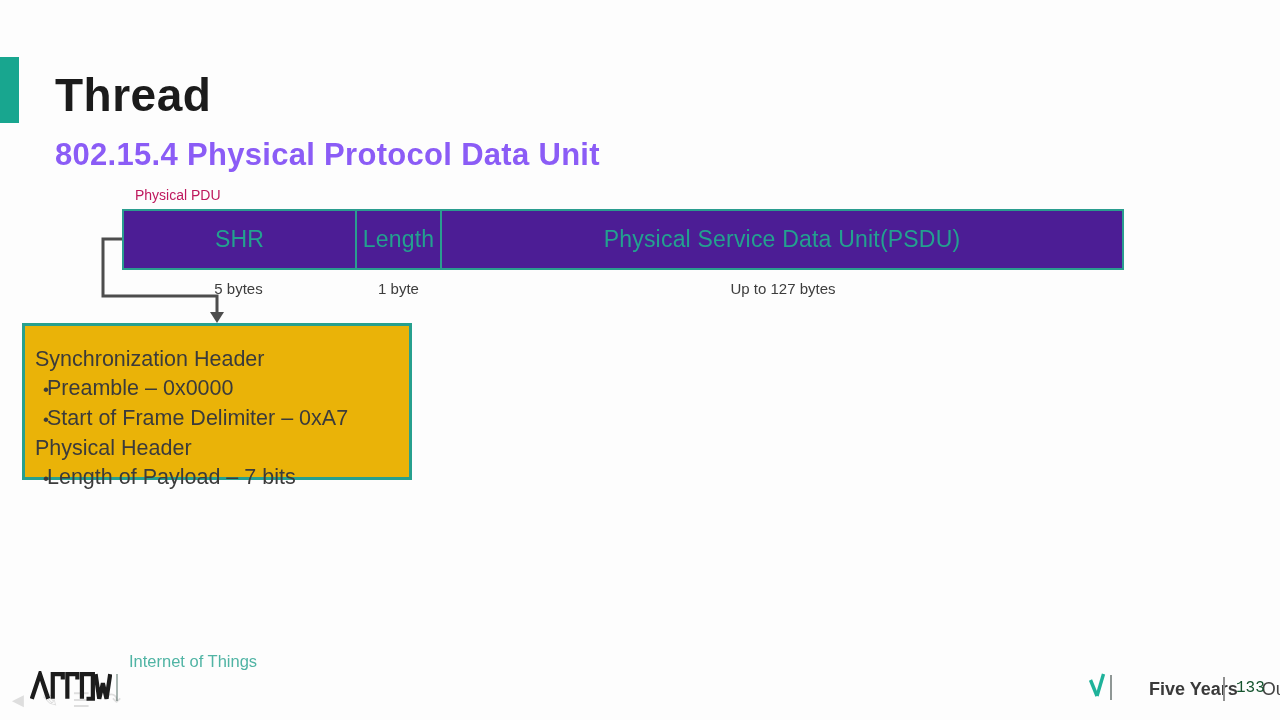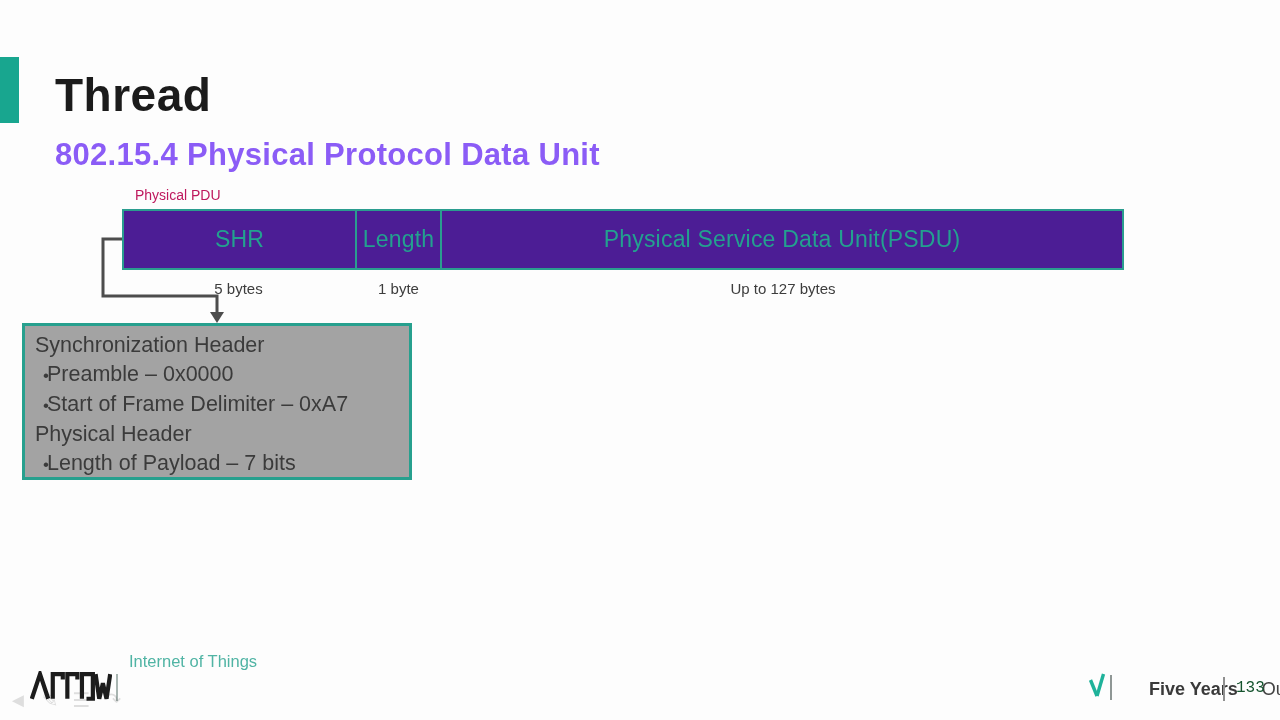--- a/index.html
+++ b/index.html
@@ -34,21 +34,21 @@
   .size-label.s0 { width:233px; }
   .size-label.s1 { width:87px; }
   .size-label.s2 { flex:1; }
 
   
   .connector { position:absolute; inset:0; width:1280px; height:720px; pointer-events:none; }
 
   
   .callout {
     position:absolute; left:22px; top:323px; width:390px; height:157px;
-    border:3px solid #27a08e; background:#a3a3a3; padding-top:5px;
+    border:3px solid #27a08e; background:#eab308; padding-top:19px;
     font-size:21.5px; color:#3b3b3b;
   }
   .callout-line { line-height:29px; white-space:nowrap; }
   .callout-line .head { padding-left:10px; }
   .callout-line .bullet { display:inline-block; width:22px; padding-left:18px; font-size:17px; color:#3b3b3b; }
   .callout-line .btext { }
 
   
   .brand-logo { position:absolute; left:30px; top:671px; }
   .footer-divider { position:absolute; background:#9aa5a2; }

